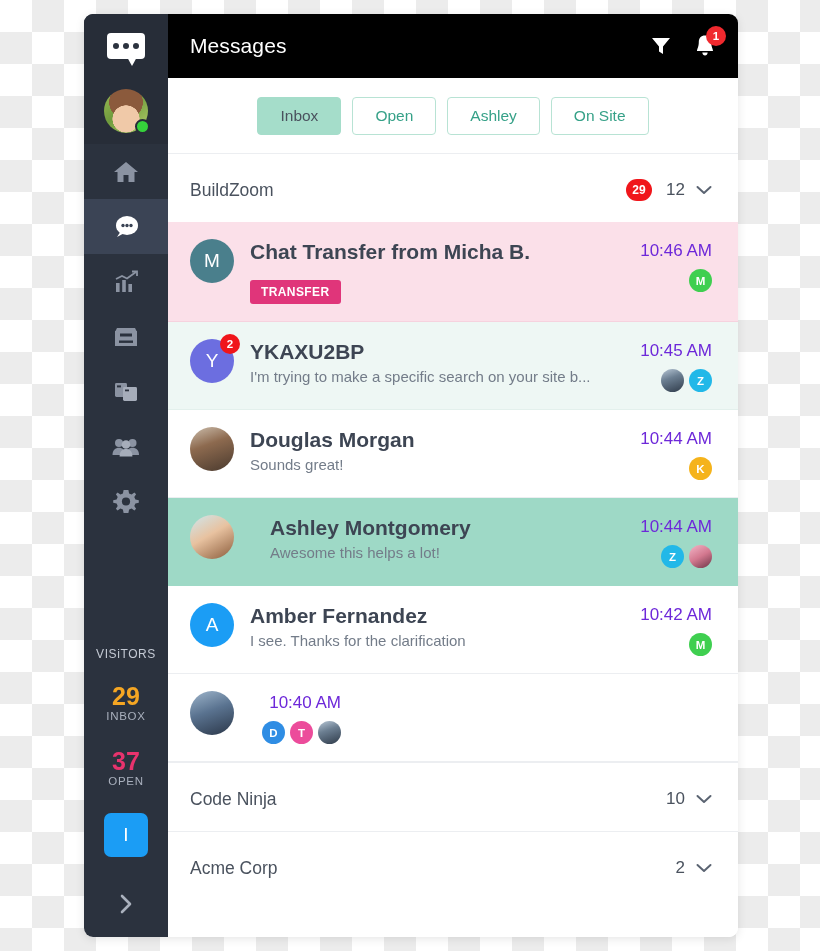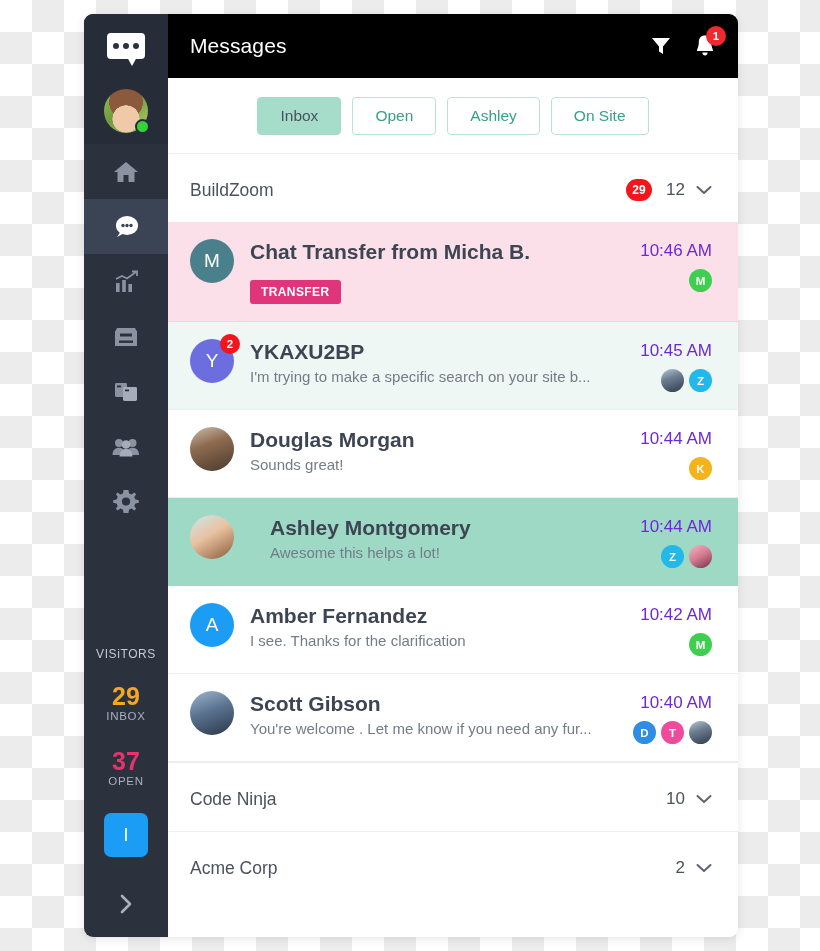--- a/index.html
+++ b/index.html
@@ -638,24 +638,20 @@
             <div class="participants">
               <span class="p-av" style="background:#3fcf50">M</span>
             </div>
           </div>
         </div>
 
         <div class="convo">
           <div class="convo-avatar">
             <div class="av-circle photo-man3"></div>
           </div>
-          <div class="convo-body">
-            <div class="convo-name">Scott Gibson</div>
-            <div class="convo-preview">You're welcome . Let me know if you need any fur...</div>
-          </div>
           <div class="convo-right">
             <div class="convo-time">10:40 AM</div>
             <div class="participants">
               <span class="p-av" style="background:#2f8de4">D</span>
               <span class="p-av" style="background:#ec4c9b">T</span>
               <span class="p-av photo-man2"></span>
             </div>
           </div>
         </div>
 

